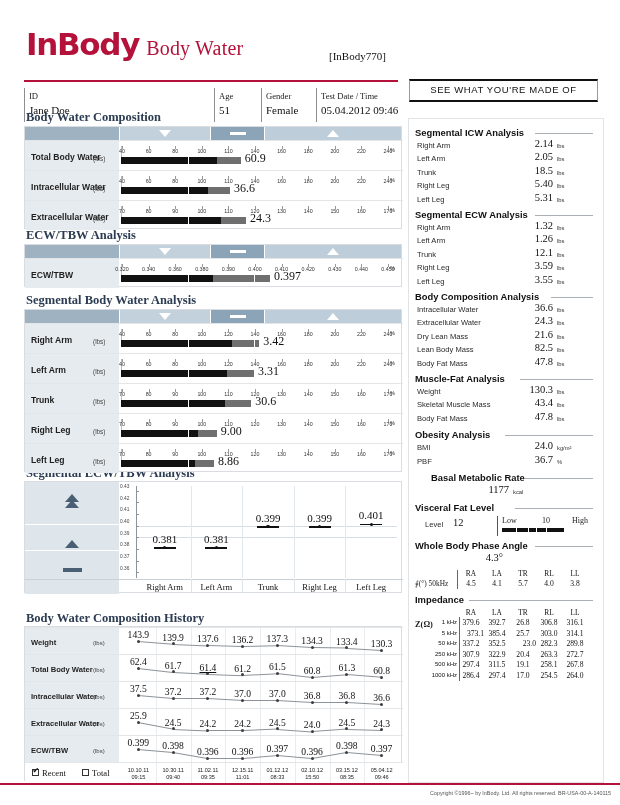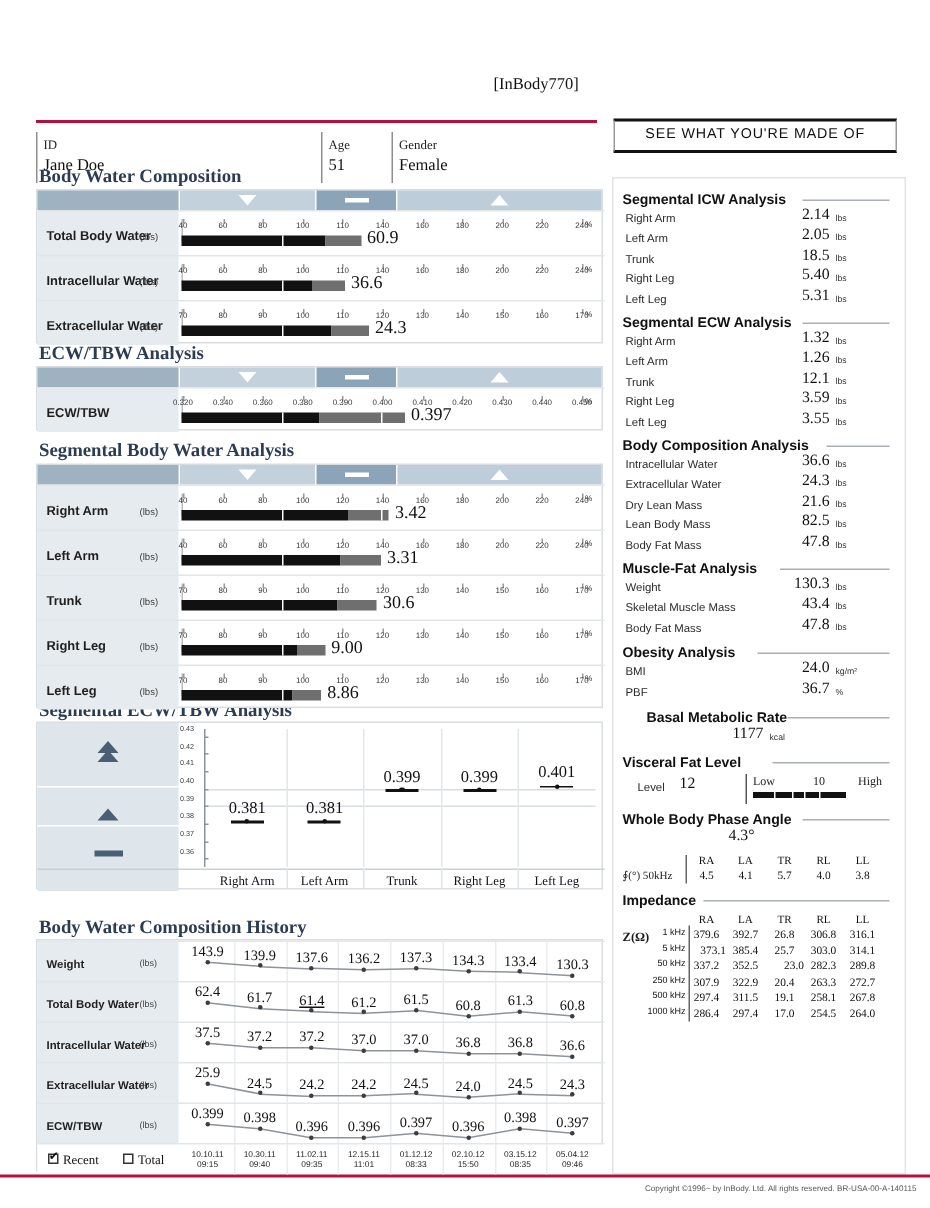--- a/index.html
+++ b/index.html
@@ -112,37 +112,44 @@
   
   .footline{position:absolute;left:0;top:783px;width:620px;height:2px;background:#b4123a;}
   .copy{position:absolute;left:430px;top:790px;font-family:"Liberation Sans", sans-serif;font-size:5.4px;color:#555;}
 </style>
 </head>
 <body>
 
 <div class="page">
 
   <div class="header">
+    <div class="logo-row">
+      <span class="logo-in">InBody</span><span class="logo-sub">Body Water</span>
+    </div>
     <div class="model-tag">[InBody770]</div>
     <div class="redline"></div>
     <div class="slogan">
       <span>SEE WHAT YOU'RE MADE OF</span>
     </div>
     <div class="info" id="infoStrip">
         <div class="cell" style="left:0px;width:128px;">
           <span class="lab">ID</span>
           <span class="val">Jane Doe</span>
         </div>
         <div class="cell" style="left:190px;width:47px;">
           <span class="lab">Age</span>
           <span class="val">51</span>
         </div>
         <div class="cell" style="left:237px;width:55px;">
           <span class="lab">Gender</span>
           <span class="val">Female</span>
+        </div>
+        <div class="cell" style="left:292px;width:110px;">
+          <span class="lab">Test Date / Time</span>
+          <span class="val">05.04.2012  09:46</span>
         </div>
       </div>
   </div>
 
   <div class="sec-title" style="left:26px;top:110px;">Body Water Composition</div>
   <div id="bwcTable"></div>
 
   <div class="sec-title" style="left:26px;top:228px;">ECW/TBW Analysis</div>
   <div id="ecwTable"></div>
 

